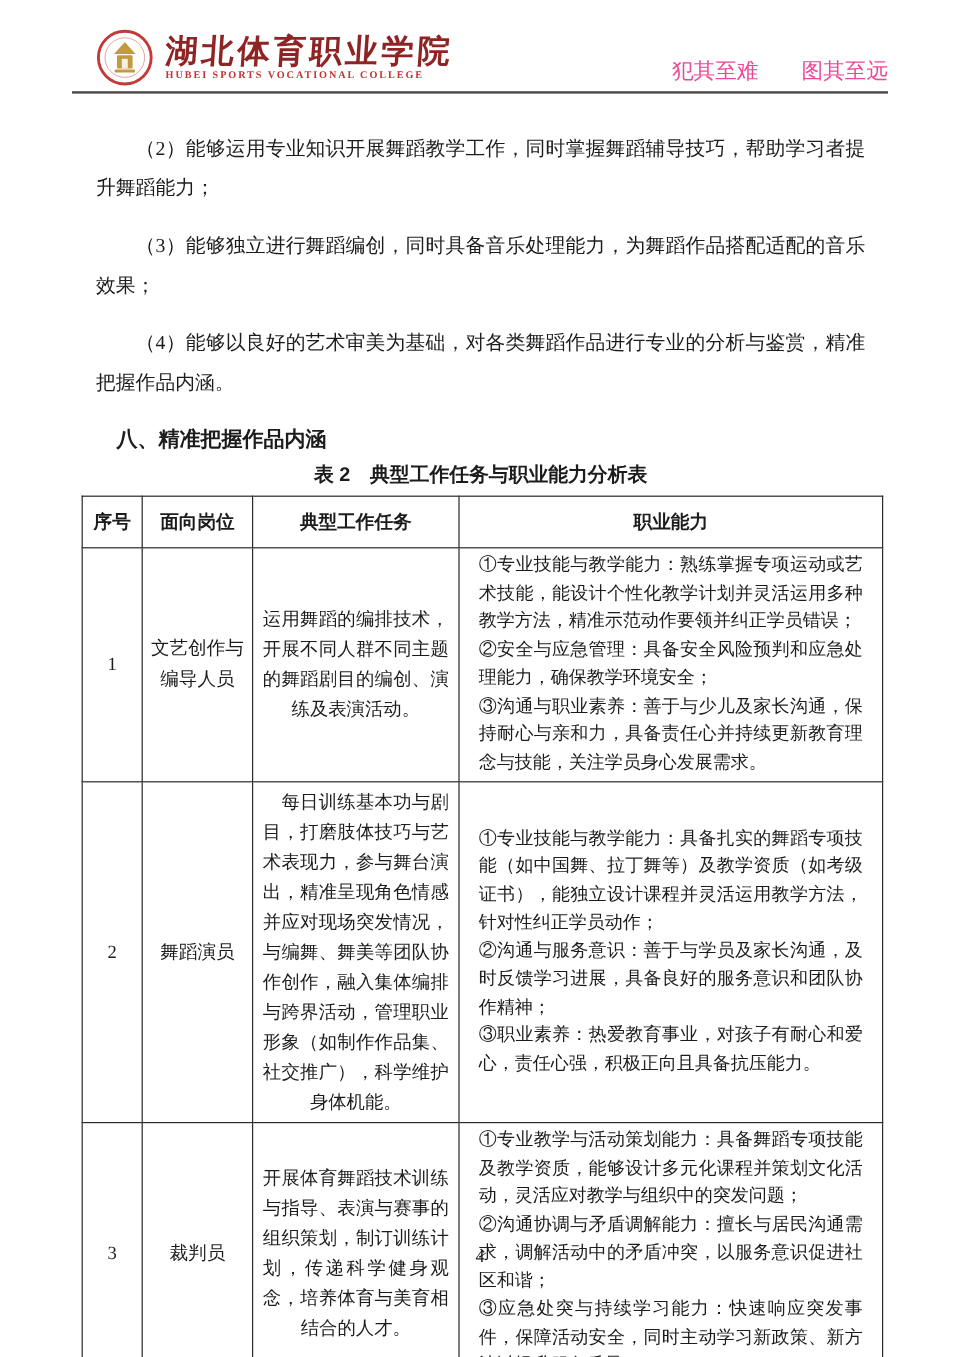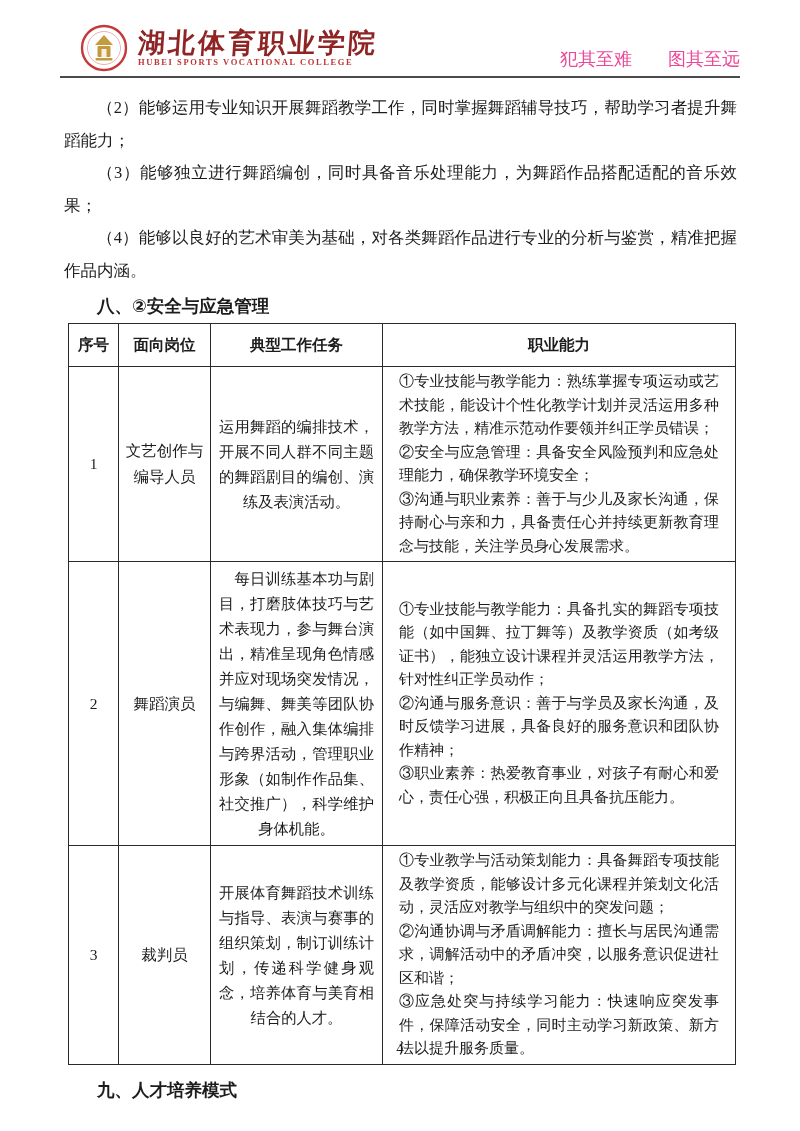--- a/index.html
+++ b/index.html
@@ -51,21 +51,21 @@
   }
 
   
   .content {
     position: absolute;
     top: 92px;
     left: 64px;
     width: 673px;
   }
   .para {
-    margin: 0;
+    margin: 16px;
     font-size: 16.5px;
     line-height: 32.5px;
     text-align: justify;
     text-indent: 2em;
   }
   .sec-heading {
     margin: 4px 0 0 0;
     padding-left: 33px;
     font-size: 17.5px;
     font-weight: bold;
@@ -152,21 +152,22 @@
       </div>
     </div>
     <div class="motto">犯其至难　　图其至远</div>
   </header>
 
   <main class="content">
     <p class="para">（2）能够运用专业知识开展舞蹈教学工作，同时掌握舞蹈辅导技巧，帮助学习者提升舞蹈能力；</p>
     <p class="para">（3）能够独立进行舞蹈编创，同时具备音乐处理能力，为舞蹈作品搭配适配的音乐效果；</p>
     <p class="para">（4）能够以良好的艺术审美为基础，对各类舞蹈作品进行专业的分析与鉴赏，精准把握作品内涵。</p>
 
-    <h3 class="sec-heading">八、②安全与应急管理</h3>
+    <h3 class="sec-heading">八、精准把握作品内涵</h3>
+    <div class="tbl-caption">表 2　典型工作任务与职业能力分析表</div>
 
     <table class="analysis-table">
       <colgroup>
         <col style="width:50px">
           <col style="width:92px">
           <col style="width:172px">
           <col style="width:353px">
       </colgroup>
       <thead>
         <tr>

